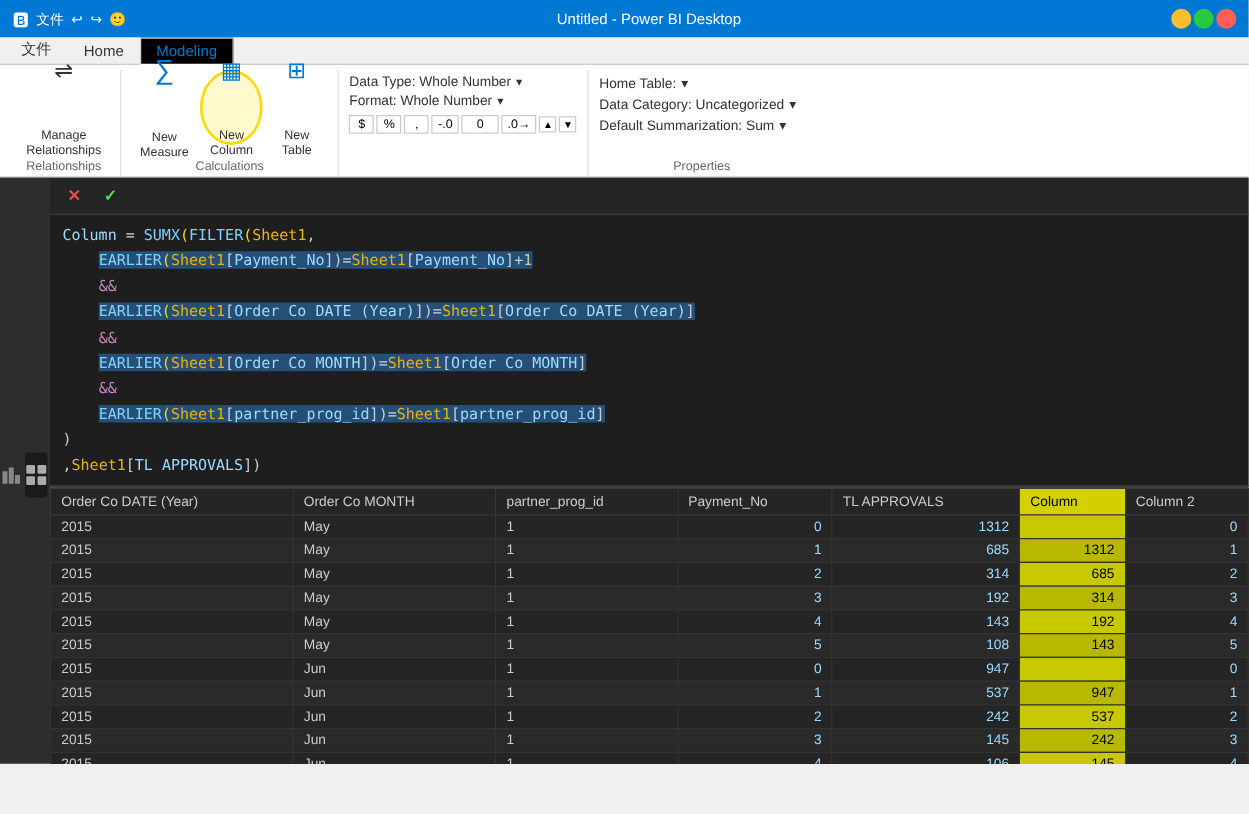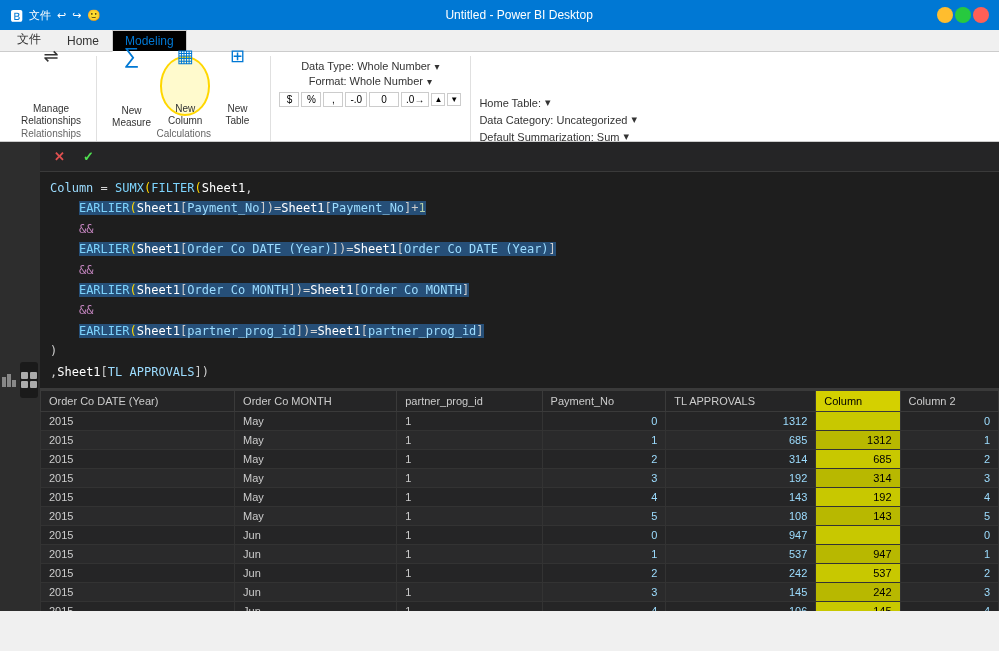--- a/index.html
+++ b/index.html
@@ -225,21 +225,21 @@
       color: #ccc;
       padding: 6px 10px;
       font-family: 'Consolas', monospace;
       font-size: 12px;
       line-height: 1.7;
       border-bottom: 2px solid #3a3a3a;
     }
     .f-eq { color: #d4d4d4; }
     .f-func { color: #7dd3fc; }
     .f-paren { color: #ffd700; }
-    .f-tbl { color: #ffffff; }
+    .f-tbl { color: #eab308; }
     .f-field { color: #9cdcfe; }
     .f-op { color: #d4d4d4; }
     .f-num { color: #b5cea8; }
     .f-logic { color: #c586c0; }
     .f-sel { background: #264f78; }
 
     .formula-toolbar {
       background: #252526;
       height: 30px;
       display: flex;
@@ -314,21 +314,21 @@
       <div class="ribbon-btn">
         <div class="ribbon-btn-icon" style="color:#0078d4;font-size:18px;">⊞</div>
         <div class="ribbon-btn-label">New<br>Table</div>
       </div>
     </div>
     <div class="ribbon-section-label">Calculations</div>
   </div>
 
 
   <div class="ribbon-section" style="min-width:200px;border-right:1px solid #e0e0e0;">
-    <div style="flex:1;display:flex;flex-direction:column;gap:3px;padding-top:4px;align-items:center;">
+    <div style="flex:1;display:flex;flex-direction:column;gap:3px;padding-top:4px;">
       <div class="ribbon-prop-row">
         <span style="font-size:11px;">Data Type: Whole Number</span>
         <span style="cursor:pointer;font-size:10px;">▾</span>
       </div>
       <div class="ribbon-prop-row">
         <span style="font-size:11px;">Format: Whole Number</span>
         <span style="cursor:pointer;font-size:10px;">▾</span>
       </div>
       <div class="format-row">
         <span class="format-btn">$</span>
@@ -336,21 +336,21 @@
         <span class="format-btn">,</span>
         <span class="format-btn">-.0</span>
         <input class="format-input" type="text" value="0" style="">
         <span class="format-btn">.0→</span>
         <span style="font-size:8px;cursor:pointer;border:1px solid #ccc;padding:1px 2px;">▲</span>
         <span style="font-size:8px;cursor:pointer;border:1px solid #ccc;padding:1px 2px;">▼</span>
       </div>
     </div>
   </div>
 
-  <div class="ribbon-section" style="min-width:180px;border-right:none;margin-top:36px;">
+  <div class="ribbon-section" style="min-width:180px;border-right:none;">
     <div style="flex:1;display:flex;flex-direction:column;gap:4px;padding-top:4px;">
       <div class="prop-line">
         <span>Home Table:</span>
         <span style="cursor:pointer;">▾</span>
       </div>
       <div class="prop-line">
         <span>Data Category: Uncategorized</span>
         <span style="cursor:pointer;">▾</span>
       </div>
       <div class="prop-line">

